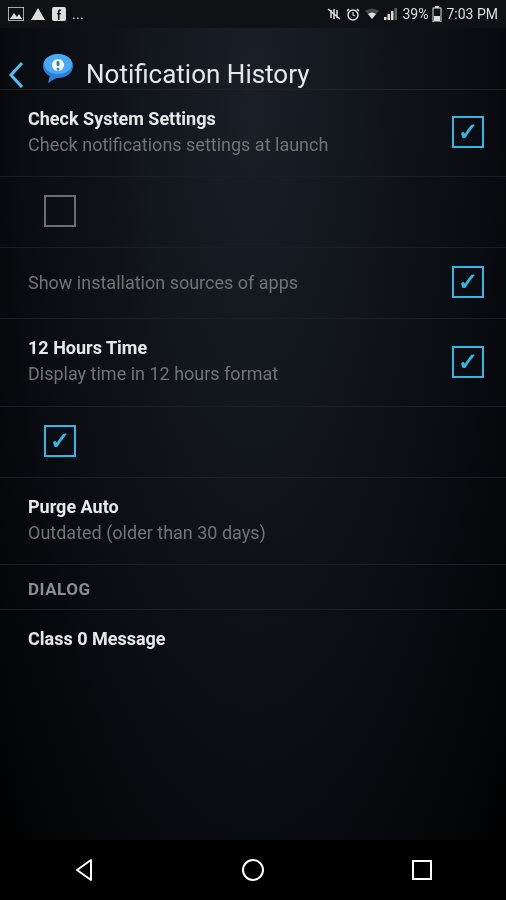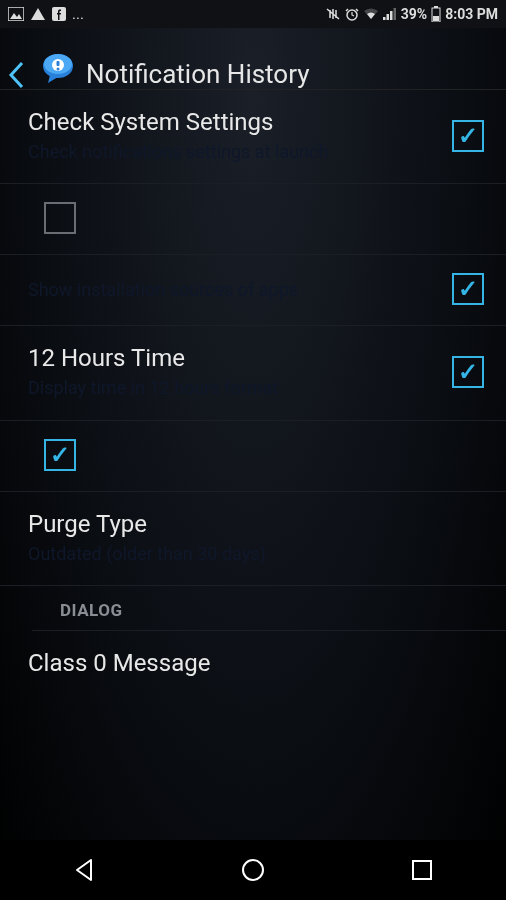--- a/index.html
+++ b/index.html
@@ -24,21 +24,21 @@
     padding: 0 8px;
     font-size: 15px;
     color: #ddd;
     background: #0f1115;
   }
   .status-left, .status-right {
     display: flex;
     align-items: center;
     gap: 6px;
   }
-  .status-right { gap: 4px; font-weight: bold; }
+  .status-right { gap: 4px; }
   .status-icon { display: inline-flex; align-items:center; }
   .app-bar {
     height: 62px;
     display: flex;
     align-items: flex-end;
     padding: 0 8px;
     gap: 8px;
     border-bottom: 1px solid #222;
   }
   .back-chevron {
@@ -66,28 +66,28 @@
   .row {
     display: flex;
     align-items: center;
     justify-content: space-between;
     padding: 18px 22px 20px 28px;
     border-bottom: 1px solid #1b1e24;
     cursor: pointer;
   }
   .row-text { flex: 1; min-width: 0; }
   .row-title {
-    font-size: 24px;
+    font-size: 18px;
     color: #e8e8e8;
-    font-weight: 400;
+    font-weight: 700;
     margin-bottom: 4px;
   }
   .row-sub {
     font-size: 18px;
-    color: #0f172a;
+    color: #737373;
     line-height: 1.3;
   }
   .checkbox {
     width: 32px;
     height: 32px;
     border: 2px solid #6a6e74;
     display: flex;
     align-items: center;
     justify-content: center;
     margin-left: 16px;
@@ -103,21 +103,20 @@
     display:none;
   }
   .checkbox.checked .checkmark { display:block; }
   .section-header {
     padding: 14px 28px 10px 28px;
     font-size: 17px;
     font-weight: 700;
     letter-spacing: 0.5px;
     color: #8a8e94;
     border-bottom: 1px solid #1b1e24;
-    margin-left: 32px;
   }
   .nav-bar {
     position: absolute;
     bottom: 0;
     left: 0;
     right: 0;
     height: 60px;
     background: #000;
     display: flex;
     justify-content: space-around;
@@ -184,21 +183,21 @@
         </svg>
     </span>
     <span style="font-size:14px;">39%</span>
     <span class="status-icon">
       <svg width="10" height="16" viewBox="0 0 10 16">
           <rect x="3" y="0" width="4" height="2" fill="#ddd"></rect>
           <rect x="1" y="2" width="8" height="14" fill="none" stroke="#ddd" stroke-width="1"></rect>
           <rect x="2" y="10" width="6" height="5" fill="#ddd"></rect>
         </svg>
     </span>
-    <span style="font-size:14px;">8:03 PM</span>
+    <span style="font-size:14px;">7:03 PM</span>
   </div>
 </div>
 
 <div class="app-bar">
   <div class="back-chevron">
     <svg width="16" height="28" viewBox="0 0 16 28">
         <path d="M14 2 L3 14 L14 26" stroke="#4fc3f7" stroke-width="3" fill="none"></path>
       </svg>
   </div>
   <div class="app-icon">
@@ -250,21 +249,21 @@
   </div>
 
   <div class="row">
     <div class="checkbox checked">
         <span class="checkmark">✓</span>
       </div>
   </div>
 
   <div class="row">
     <div class="row-text">
-      <div class="row-title">Purge Type</div>
+      <div class="row-title">Purge Auto</div>
       <div class="row-sub">Outdated (older than 30 days)</div>
     </div>
   </div>
 
   <div class="section-header">DIALOG</div>
 
 
   <div class="row" style="border-bottom:none;">
     <div class="row-text">
       <div class="row-title">Class 0 Message</div>

